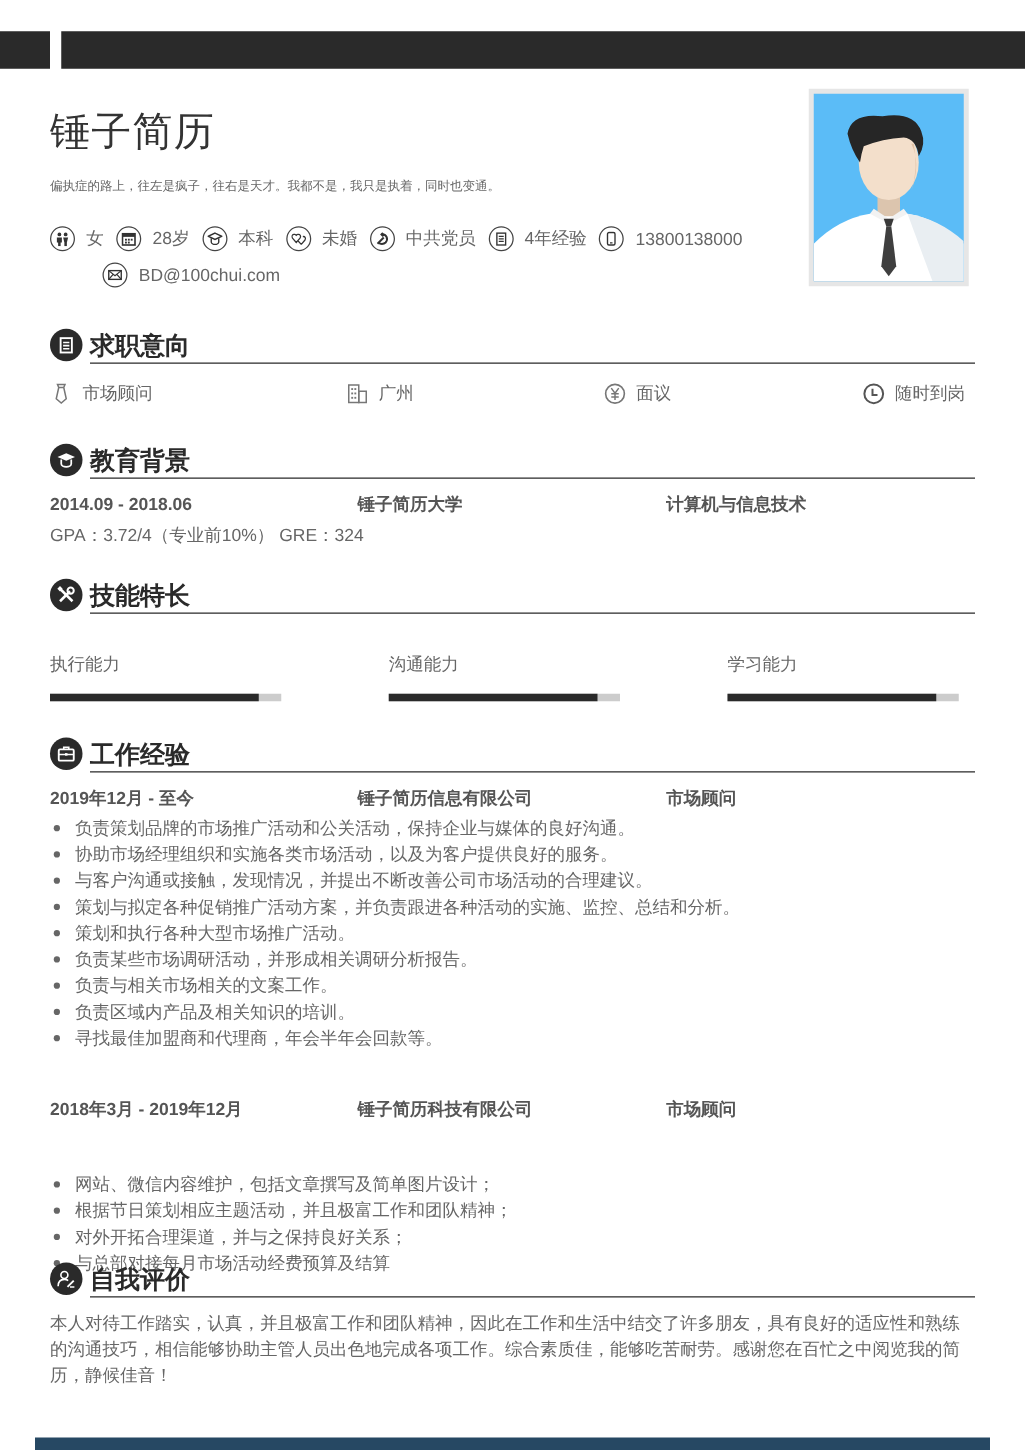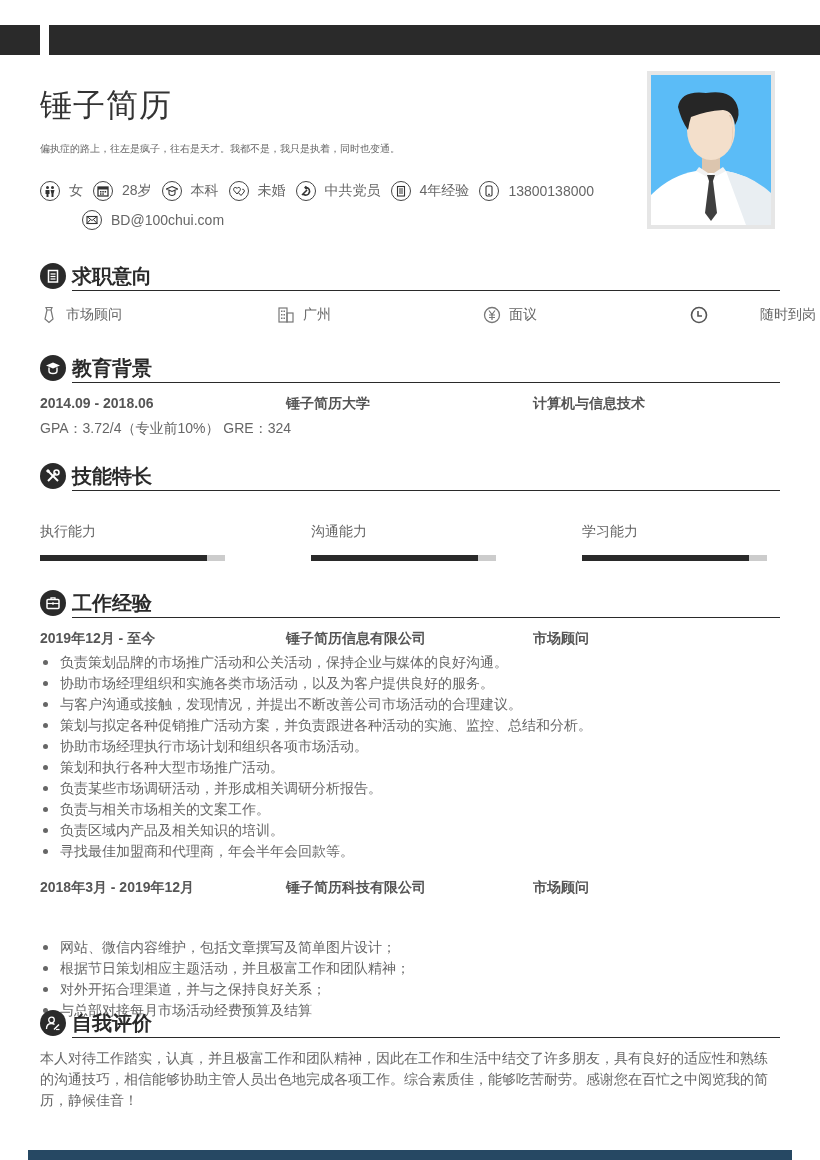--- a/index.html
+++ b/index.html
@@ -189,21 +189,21 @@
     </svg>
   <span>广州</span>
 </div>
 <div class="intent-item" style="left:483px;">
   <svg viewBox="0 0 18 18">
       <circle cx="9" cy="9" r="7.5" fill="none" stroke="#777" stroke-width="1.3"></circle>
       <path d="M6 4.5 L9 8.5 L12 4.5 M9 8.5 V14 M6 9 H12 M6 11.5 H12" fill="none" stroke="#777" stroke-width="1.2"></path>
     </svg>
   <span>面议</span>
 </div>
-<div class="intent-item" style="left:690px;gap:44px;">
+<div class="intent-item" style="left:690px;">
   <svg viewBox="0 0 18 18">
       <circle cx="9" cy="9" r="7.5" fill="none" stroke="#555" stroke-width="1.6"></circle>
       <path d="M8 5 V10 H12" fill="none" stroke="#555" stroke-width="1.6"></path>
     </svg>
   <span>随时到岗</span>
 </div>
 
 <div class="section-head" style="top:353px;">
   <div class="section-icon">
       <svg viewBox="0 0 16 16">
@@ -267,21 +267,20 @@
 
 <div class="job-row" style="left:40px; top:630px;">2019年12月 - 至今</div>
 <div class="job-row" style="left:286px; top:630px;">锤子简历信息有限公司</div>
 <div class="job-row" style="left:533px; top:630px;">市场顾问</div>
 
 <ul class="bullets" style="top:652px;">
   <li>负责策划品牌的市场推广活动和公关活动，保持企业与媒体的良好沟通。</li>
   <li>协助市场经理组织和实施各类市场活动，以及为客户提供良好的服务。</li>
   <li>与客户沟通或接触，发现情况，并提出不断改善公司市场活动的合理建议。</li>
   <li>策划与拟定各种促销推广活动方案，并负责跟进各种活动的实施、监控、总结和分析。</li>
-  <li>协助市场经理执行市场计划和组织各项市场活动。</li>
   <li>策划和执行各种大型市场推广活动。</li>
   <li>负责某些市场调研活动，并形成相关调研分析报告。</li>
   <li>负责与相关市场相关的文案工作。</li>
   <li>负责区域内产品及相关知识的培训。</li>
   <li>寻找最佳加盟商和代理商，年会半年会回款等。</li>
 </ul>
 
 <div class="job-row" style="left:40px; top:879px;">2018年3月 - 2019年12月</div>
 <div class="job-row" style="left:286px; top:879px;">锤子简历科技有限公司</div>
 <div class="job-row" style="left:533px; top:879px;">市场顾问</div>

